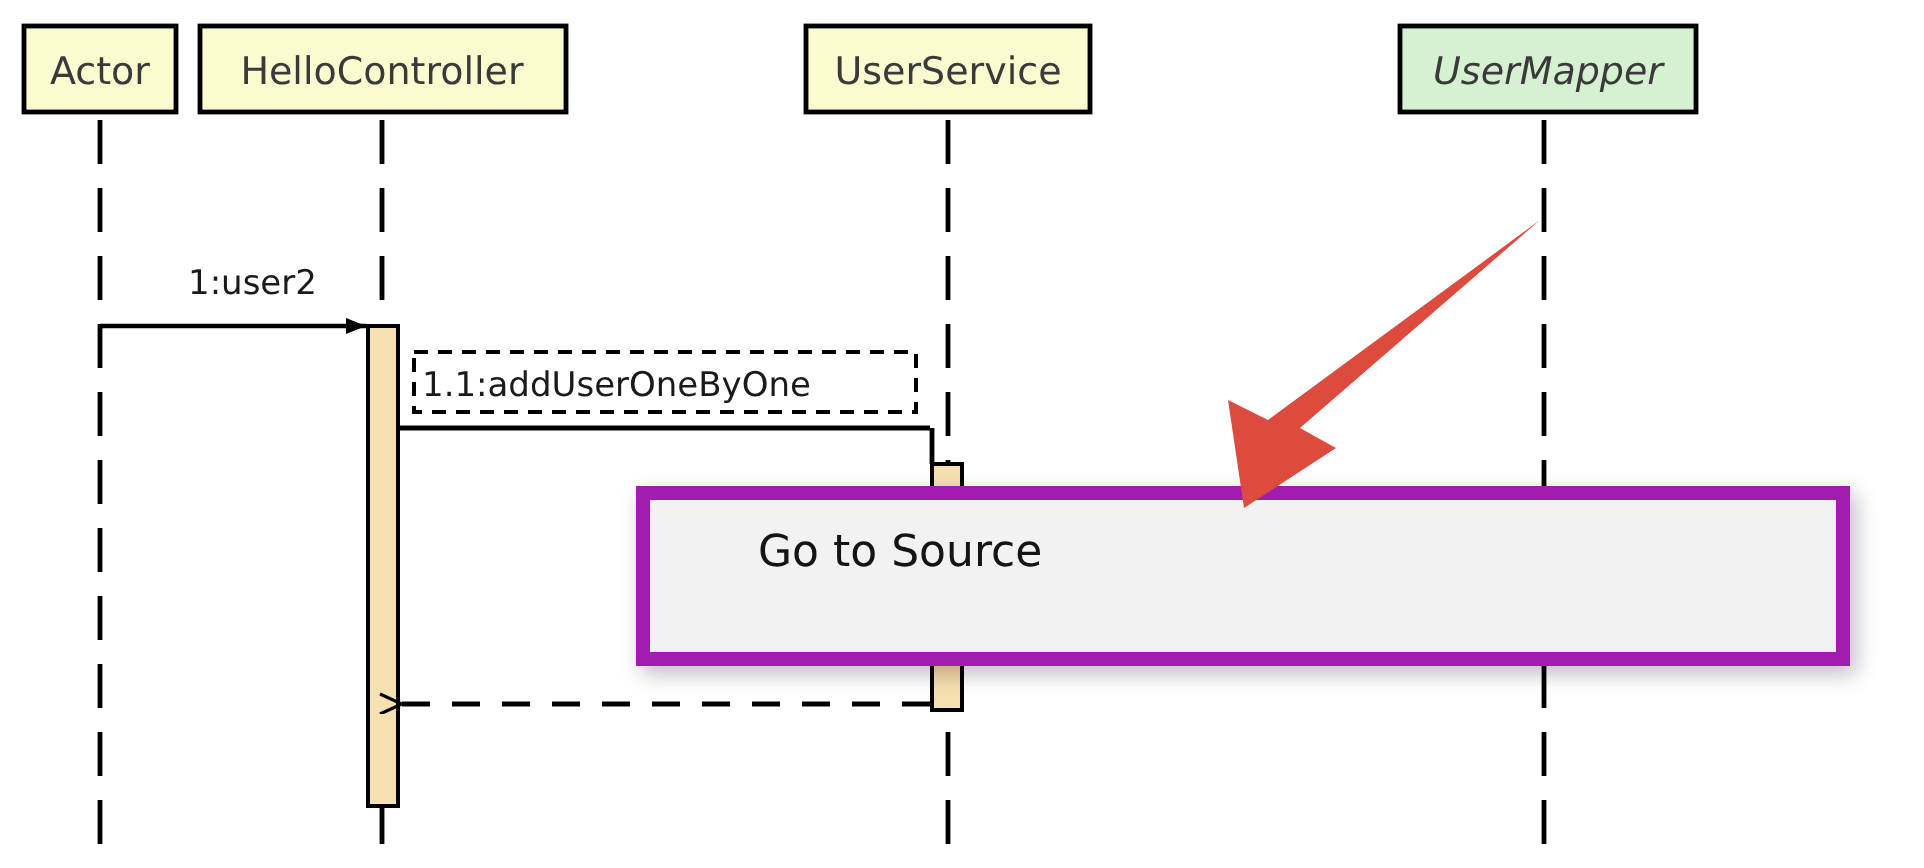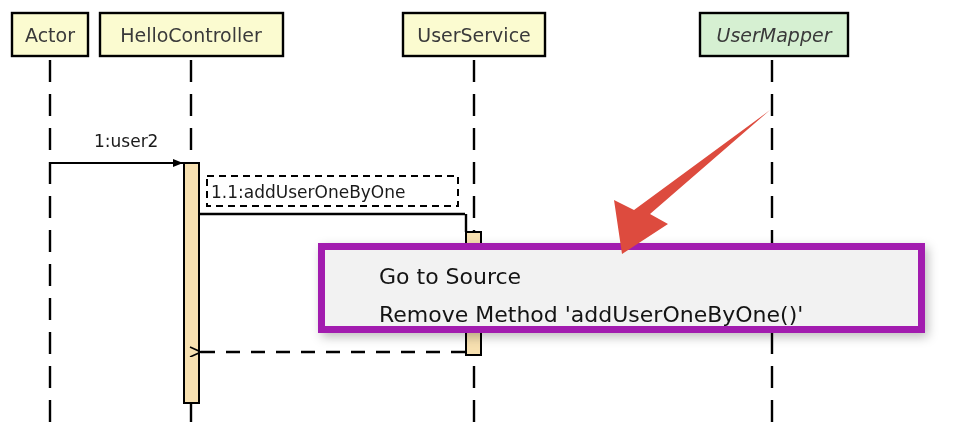--- a/index.html
+++ b/index.html
@@ -137,21 +137,20 @@
 
       <g>
         <rect x="700" y="13" width="148" height="43" fill="#d6f0d2" stroke="#000000" stroke-width="2.4"></rect>
         <text class="participant-label italic" x="774" y="42" text-anchor="middle">UserMapper</text>
       </g>
     </g>
   </svg>
 
   <div class="context-menu">
     <div class="menu-item">Go to Source</div>
-    <div class="menu-item">Remove Method 'addUserOneByOne()'</div>
   </div>
 
   <svg class="cursor-arrow" viewBox="0 0 962 434" xmlns="http://www.w3.org/2000/svg">
     <path d="M770,110
              L650,214
              L668,224
              L622,254
              L614,200
              L634,210
              Z" fill="#dd4b3e"></path>

